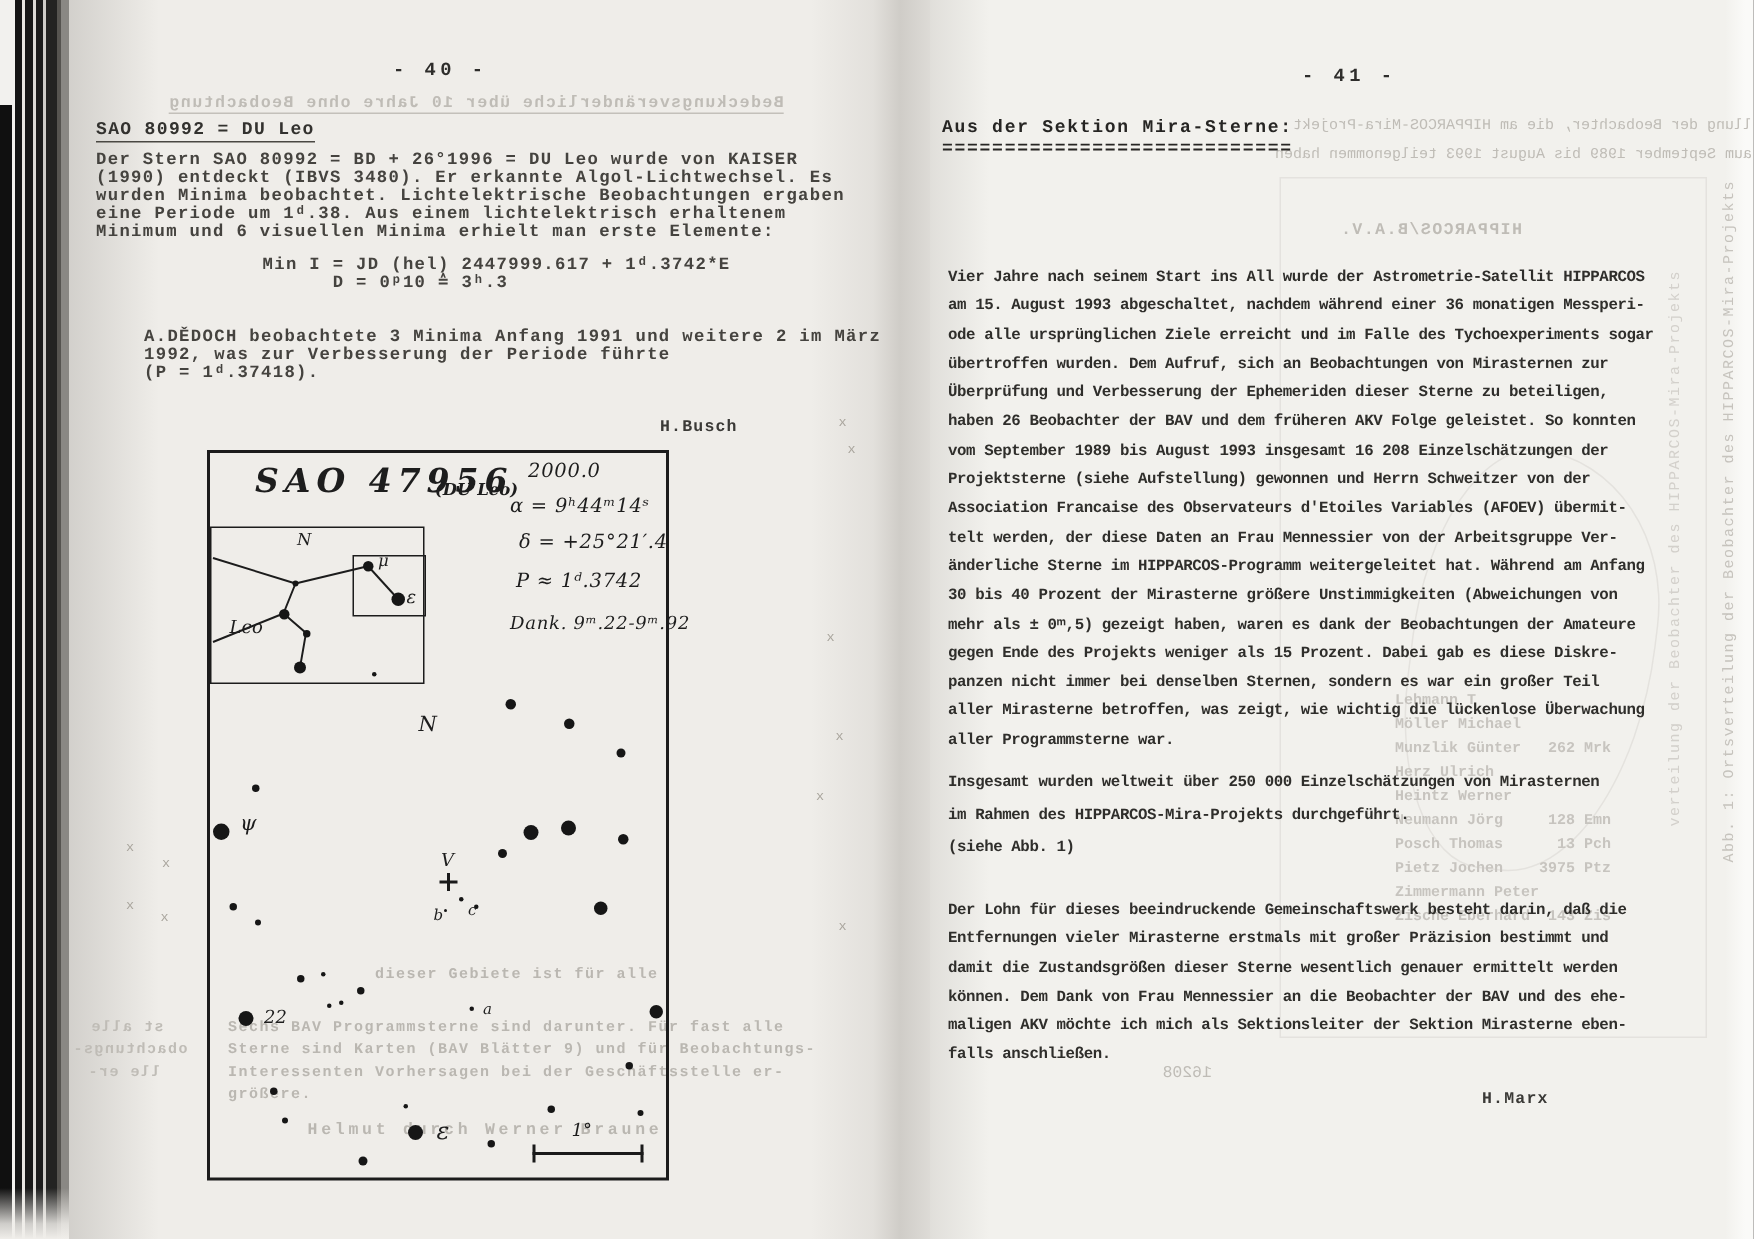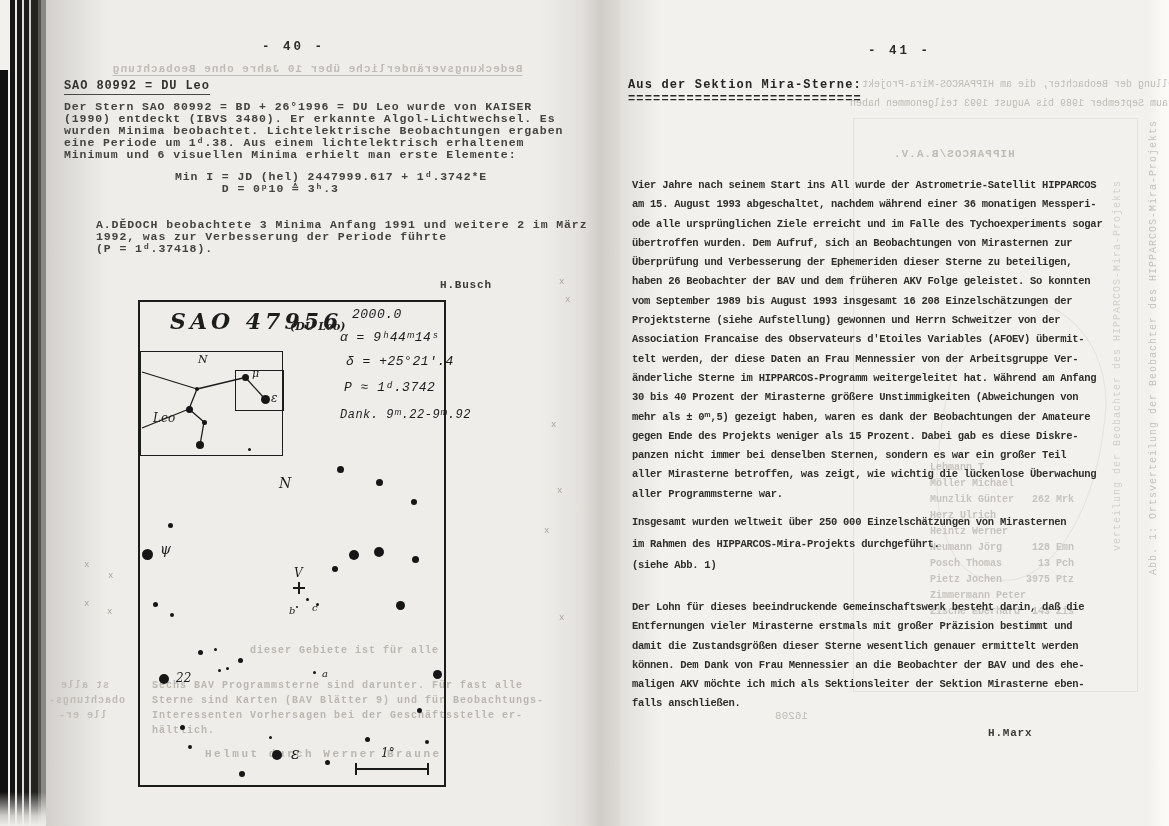--- a/index.html
+++ b/index.html
@@ -35,21 +35,21 @@
   
   #chart{position:absolute;left:138px;top:300px;width:304px;height:483px;
     border:2px solid #1c1c1c;}
   #inset{position:absolute;left:0;top:49px;width:141px;height:103px;border:1.5px solid #1c1c1c;}
   #inset-zoom-box{position:absolute;left:95px;top:68px;width:47px;height:39px;border:1.5px solid #1c1c1c;}
   .star{position:absolute;background:#161616;border-radius:50%;}
   .clabel{position:absolute;font-family:"DejaVu Serif","Liberation Serif",serif;
     font-style:italic;color:#1d1d1d;white-space:pre;}
   #chart-title{font-size:22px;letter-spacing:4px;font-weight:bold;}
   #chart-subtitle{font-size:11px;font-weight:bold;}
-  .coord{font-size:13px;letter-spacing:.5px;font-family:Liberation Mono, monospace;}
+  .coord{font-size:13px;letter-spacing:.5px;}
   .barline{position:absolute;background:#1a1a1a;}
   
   .b{position:absolute;white-space:pre;color:#bab7b1;}
   .b.bold{font-weight:bold;letter-spacing:1px;}
   .b.sp{letter-spacing:2.5px;}
   .b.mirr{transform:scaleX(-1);color:#bfbcb6;}
   .b.ul{border-bottom:1px solid #c3c0ba;}
   .b.mark{color:#a9a59d;font-size:9px;}
   .b.block{line-height:16px;color:#c7c4bf;}
   .b.vert{writing-mode:vertical-rl;transform:rotate(180deg);color:#c6c3bd;letter-spacing:1px;}
@@ -72,21 +72,21 @@
   <div id="binding-bottom-fade"></div>
 
   <div id="bleed-layer">
     <div class="map-ghost" style="left:853px;top:118px;width:283px;height:572px;"></div>
     <div class="map-blob" style="left:940px;top:300px;width:160px;height:280px;"></div>
   <div class="b mirr bold ul" style="left: 112px; top: 63px; font-size: 11px;">Bedeckungsveränderliche über 10 Jahre ohne Beobachtung</div>
       <div class="b bold" style="left: 250px; top: 645px; font-size: 10px;">dieser Gebiete ist für alle</div>
       <div class="b bold" style="left: 152px; top: 680px; font-size: 10px;">Sechs BAV Programmsterne sind darunter. Für fast alle</div>
       <div class="b bold" style="left: 152px; top: 695px; font-size: 10px;">Sterne sind Karten (BAV Blätter 9) und für Beobachtungs-</div>
       <div class="b bold" style="left: 152px; top: 710px; font-size: 10px;">Interessenten Vorhersagen bei der Geschäftsstelle er-</div>
-      <div class="b bold" style="left: 152px; top: 725px; font-size: 10px;">hältlich.</div>
+      <div class="b bold" style="left: 152px; top: 725px; font-size: 10px;">größere.</div>
       <div class="b bold sp" style="left: 205px; top: 748px; font-size: 11px;">Helmut durch Werner Braune</div>
       <div class="b mirr bold" style="left: 60px; top: 680px; font-size: 10px;">st alle</div>
       <div class="b mirr bold" style="left: 48px; top: 695px; font-size: 10px;">obachtungs-</div>
       <div class="b mirr bold" style="left: 58px; top: 710px; font-size: 10px;">lle er-</div>
       <div class="b mark" style="left: 84px; top: 560px;">x</div>
       <div class="b mark" style="left: 108px; top: 571px;">x</div>
       <div class="b mark" style="left: 84px; top: 599px;">x</div>
       <div class="b mark" style="left: 107px; top: 607px;">x</div>
       <div class="b mark" style="left: 559px; top: 277px;">x</div>
       <div class="b mark" style="left: 565px; top: 295px;">x</div>

